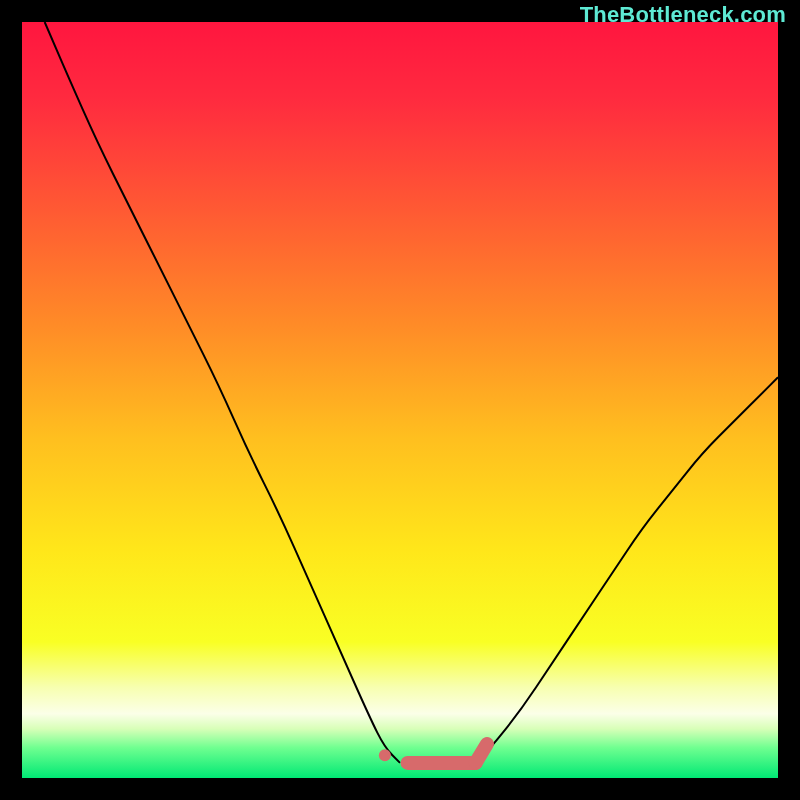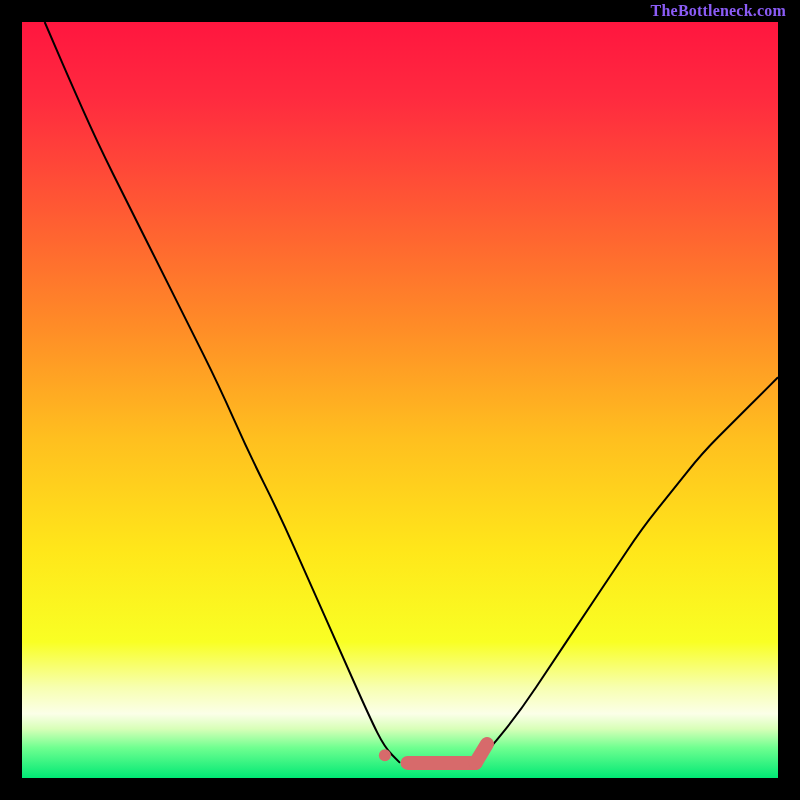--- a/index.html
+++ b/index.html
@@ -22,24 +22,24 @@
     position: absolute;
     left: 22px;
     top: 22px;
     width: 756px;
     height: 756px;
   }
   .watermark {
     position: absolute;
     top: 2px;
     right: 14px;
-    font-family: Liberation Serif, serif;
-    font-size: 16px;
+    font-family: Liberation Sans, sans-serif;
+    font-size: 22px;
     font-weight: 600;
-    color: #8b5cf6;
+    color: #5eead4;
     letter-spacing: 0.2px;
   }
 </style>
 </head>
 <body>
 
 <div class="frame">
 
   <svg class="plot" viewBox="0 0 756 756" preserveAspectRatio="none">
     <defs>

